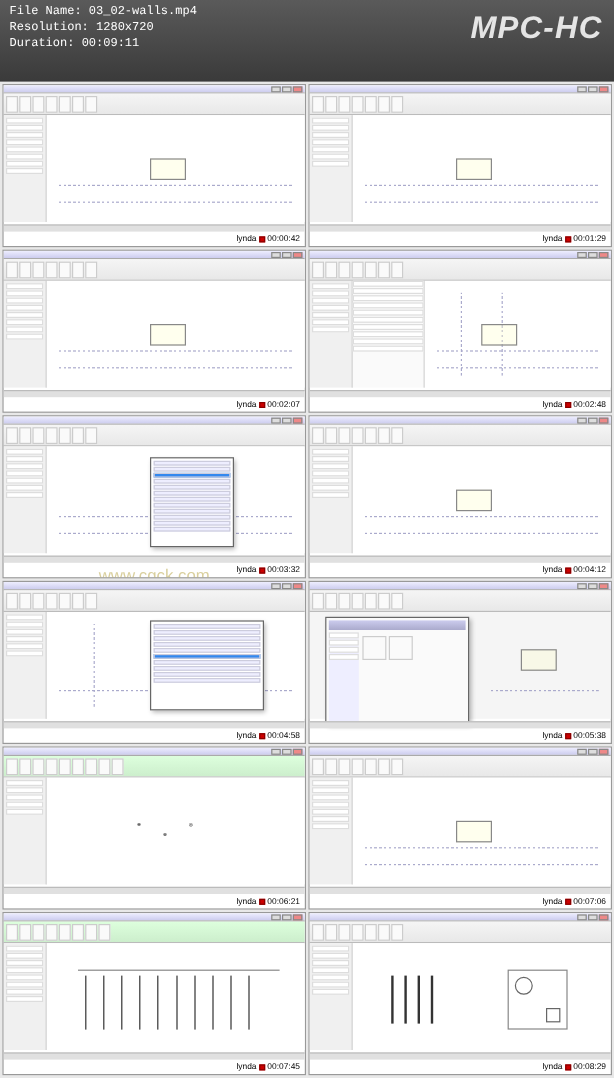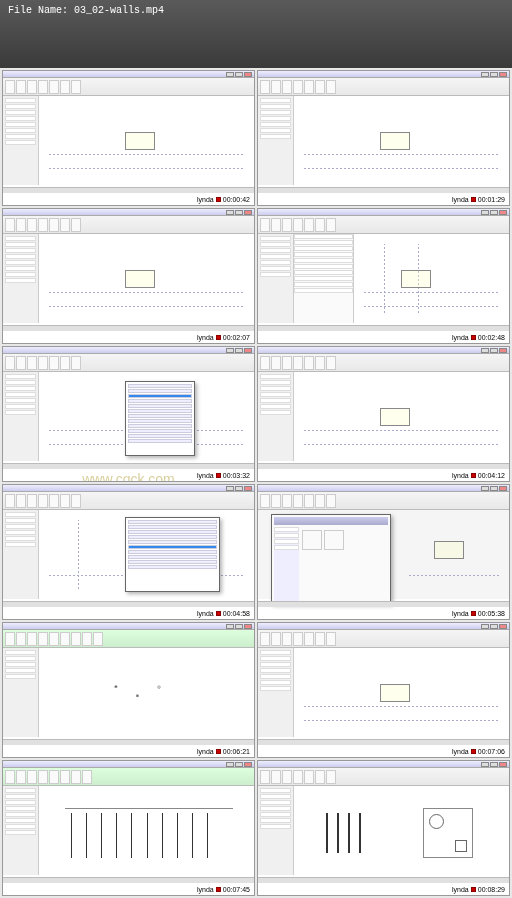--- a/index.html
+++ b/index.html
@@ -33,21 +33,24 @@
 .watermark { position: absolute; top: 48%; left: 50%; transform: translateX(-50%); font-size: 14px; font-weight: normal; color: rgba(180,160,60,0.5); white-space: nowrap; pointer-events: none; z-index: 999; }
 .statusbar { height: 6px; background: #e0e0e0; border-top: 1px solid #bbb; position: absolute; bottom: 12px; left: 0; right: 0; }
 .panel-left { width: 60px; background: #fafafa; border-right: 0.5px solid #ccc; }
 </style>
 </head>
 <body>
 
 <div class="header">
   <div class="file-info">
     <div><span>File Name:</span> <span>03_02-walls.mp4</span></div>
-  </div>
+    <div><span>Resolution:</span> <span>1280x720</span></div>
+    <div><span>Duration:</span> <span>00:09:11</span></div>
+  </div>
+  <div class="mpc">MPC-HC</div>
 </div>
 
 <div class="grid">
 
   <div class="thumb">
     <div class="titlebar">
       <span></span>
       <div class="win-btns">
         <div class="win-btn"></div>
         <div class="win-btn"></div>

